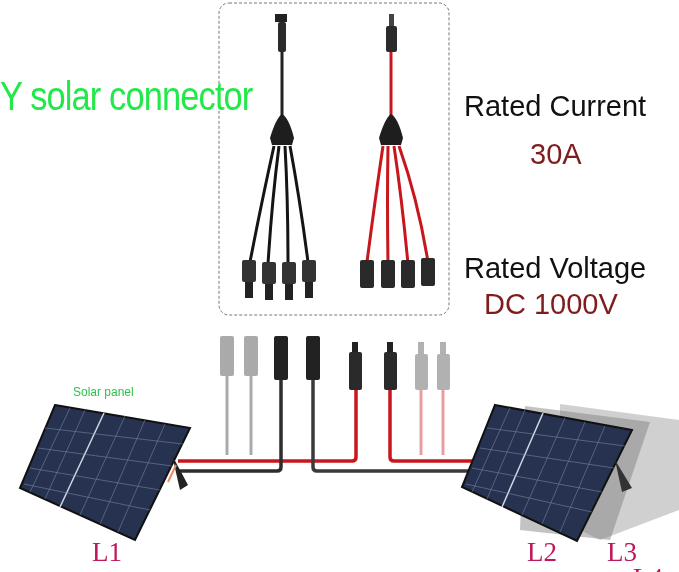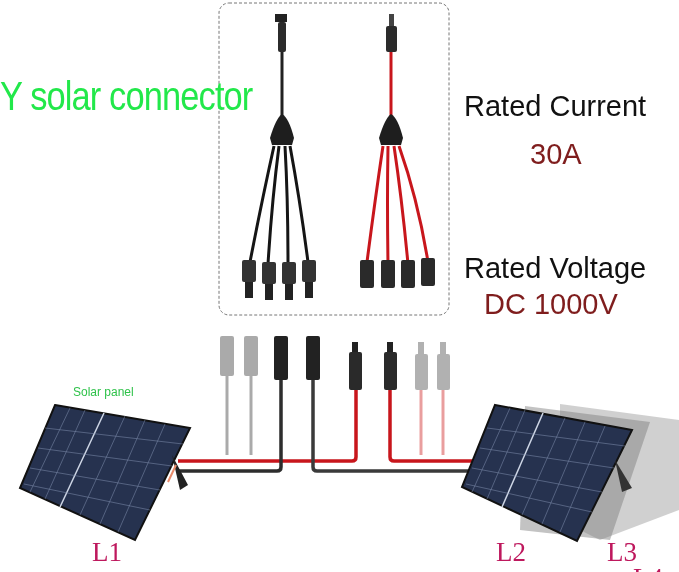--- a/index.html
+++ b/index.html
@@ -132,15 +132,15 @@
 <div class="abs title">Y solar connector</div>
 
 <div class="abs spec-label" style="left:464px; top:90px;">Rated Current</div>
 <div class="abs spec-value" style="left:530px; top:138px;">30A</div>
 <div class="abs spec-label" style="left:464px; top:252px;">Rated Voltage</div>
 <div class="abs spec-value" style="left:484px; top:288px;">DC 1000V</div>
 
 <div class="abs panel-caption" style="left:73px; top:385px;">Solar panel</div>
 
 <div class="abs l-label" style="left:92px; top:537px;">L1</div>
-<div class="abs l-label" style="left:496px; top:537px;">L2</div>
+<div class="abs l-label" style="left:527px; top:537px;">L2</div>
 <div class="abs l-label" style="left:580px; top:537px;margin-left:27px;">L3</div>
 <div class="abs l-label" style="left:633px; top:537px;margin-top:26px;">L4</div>
 
 </body></html>

